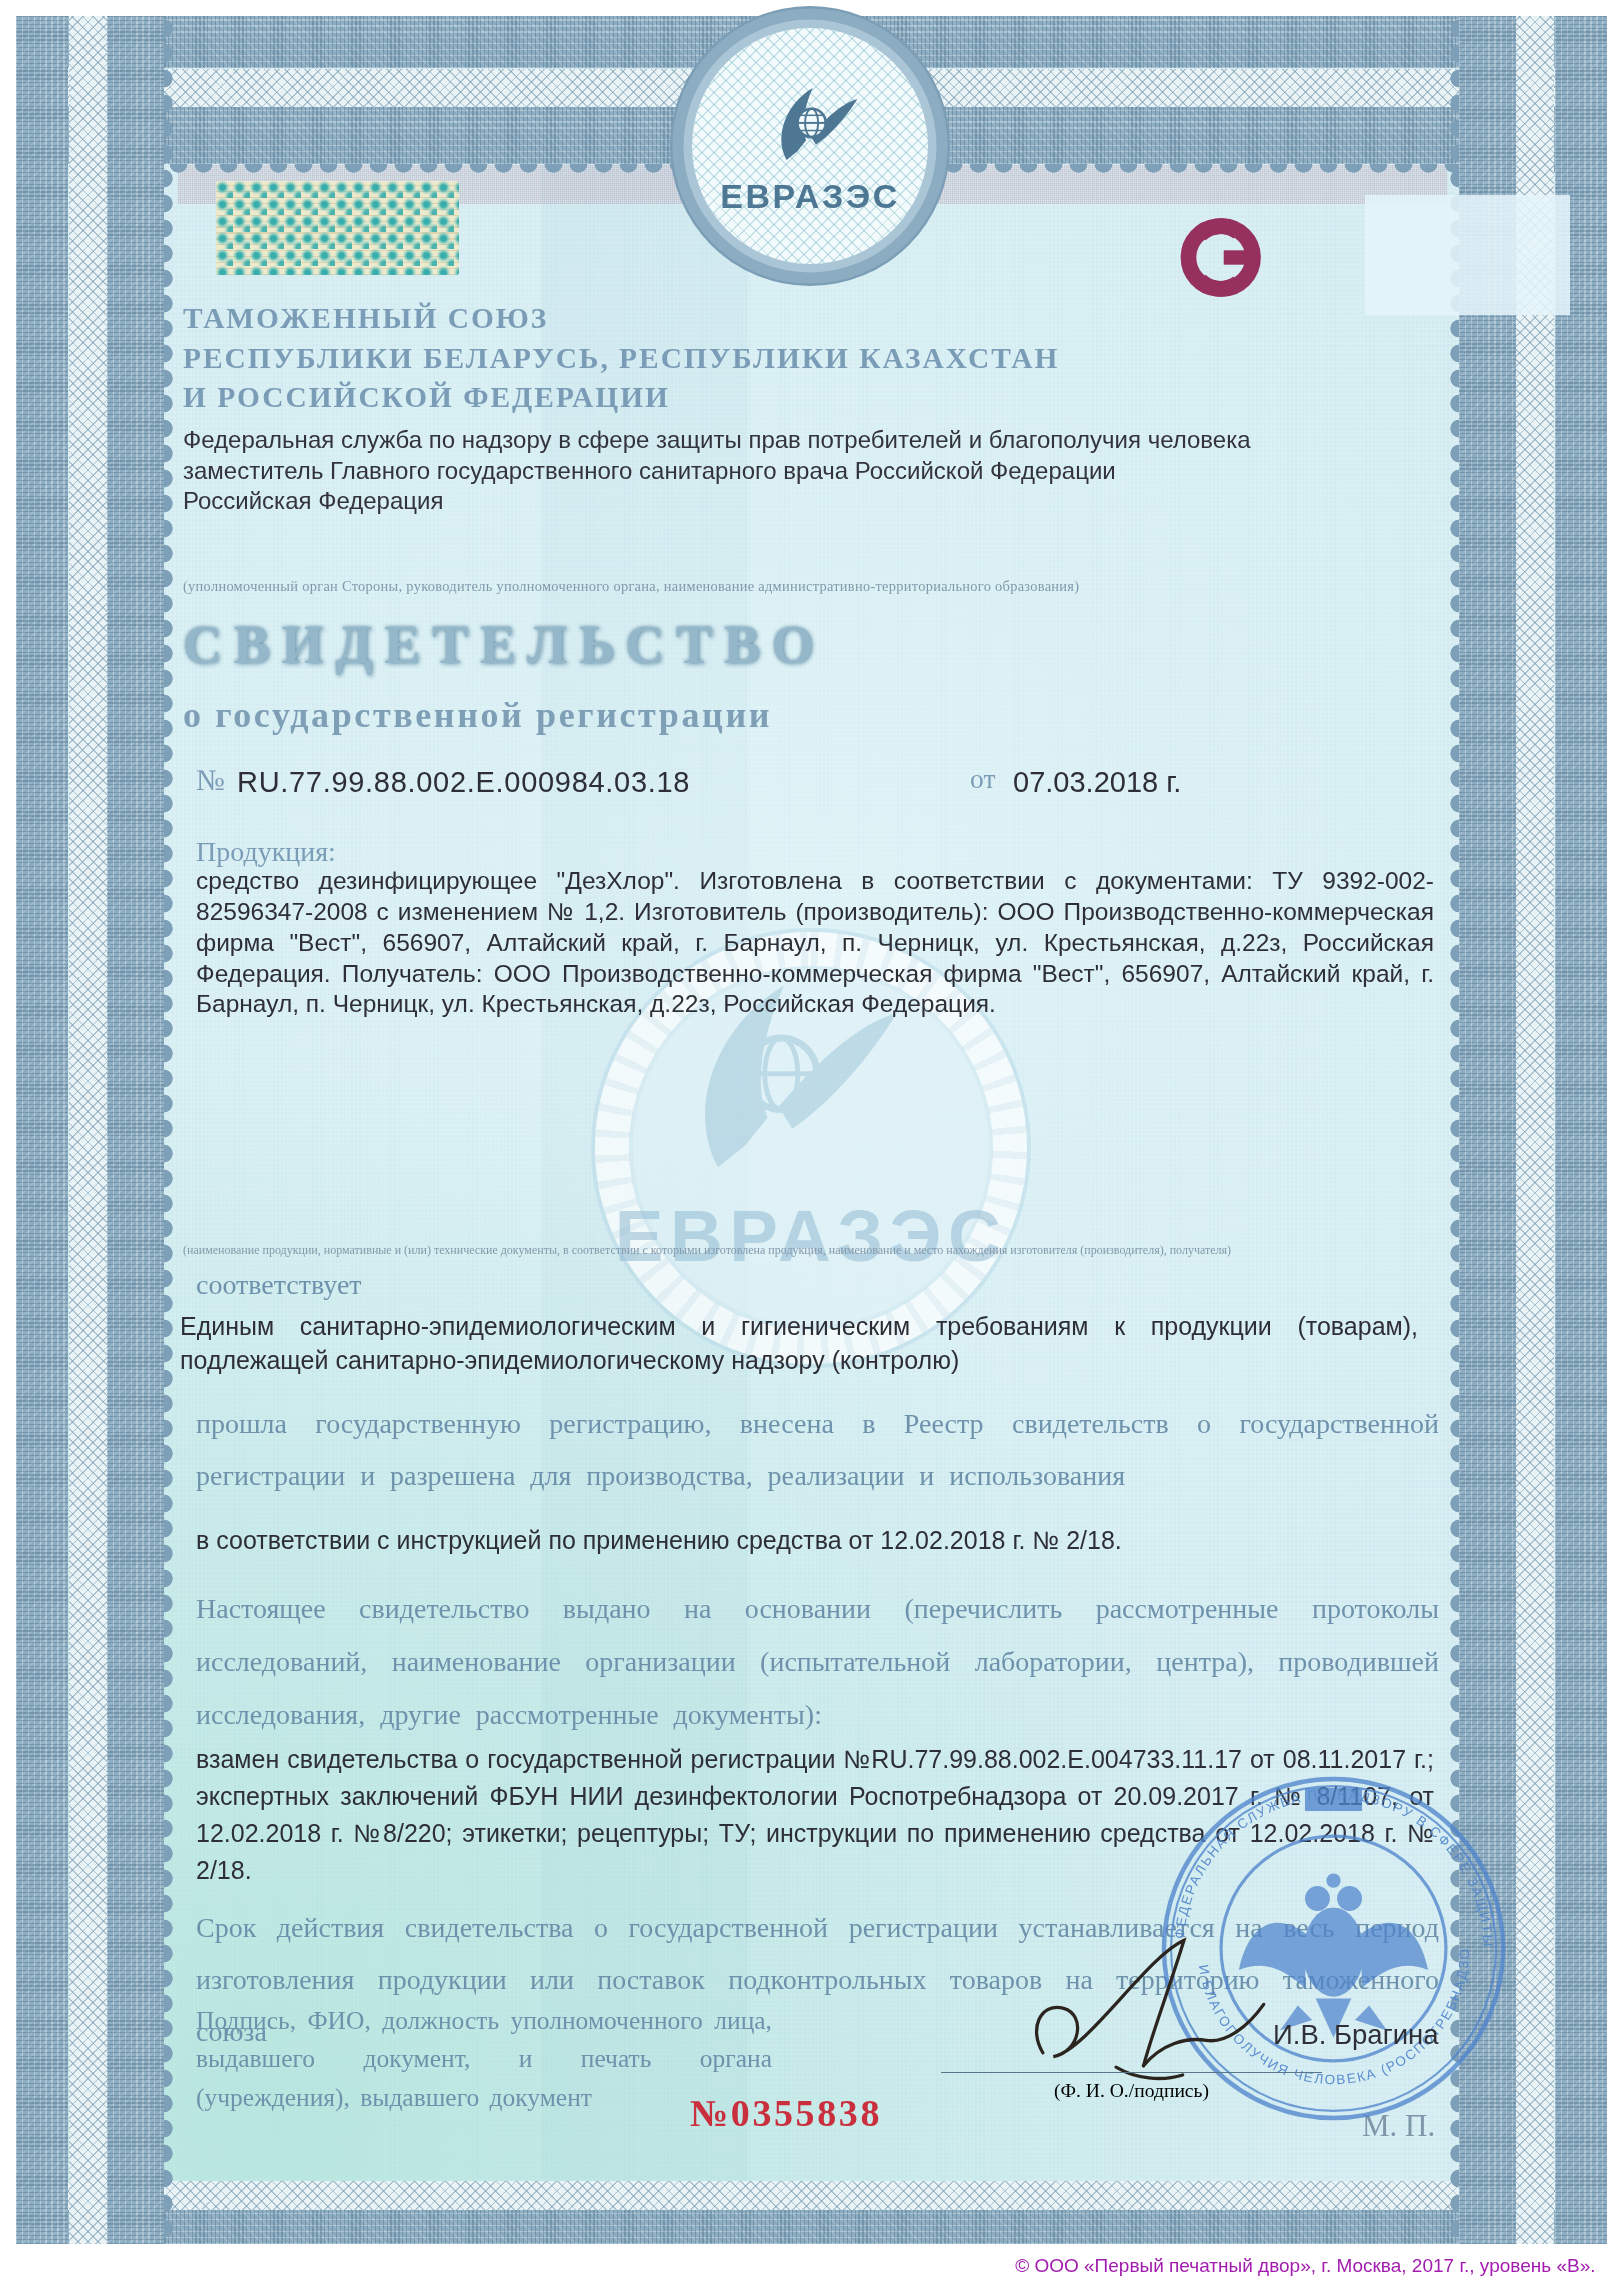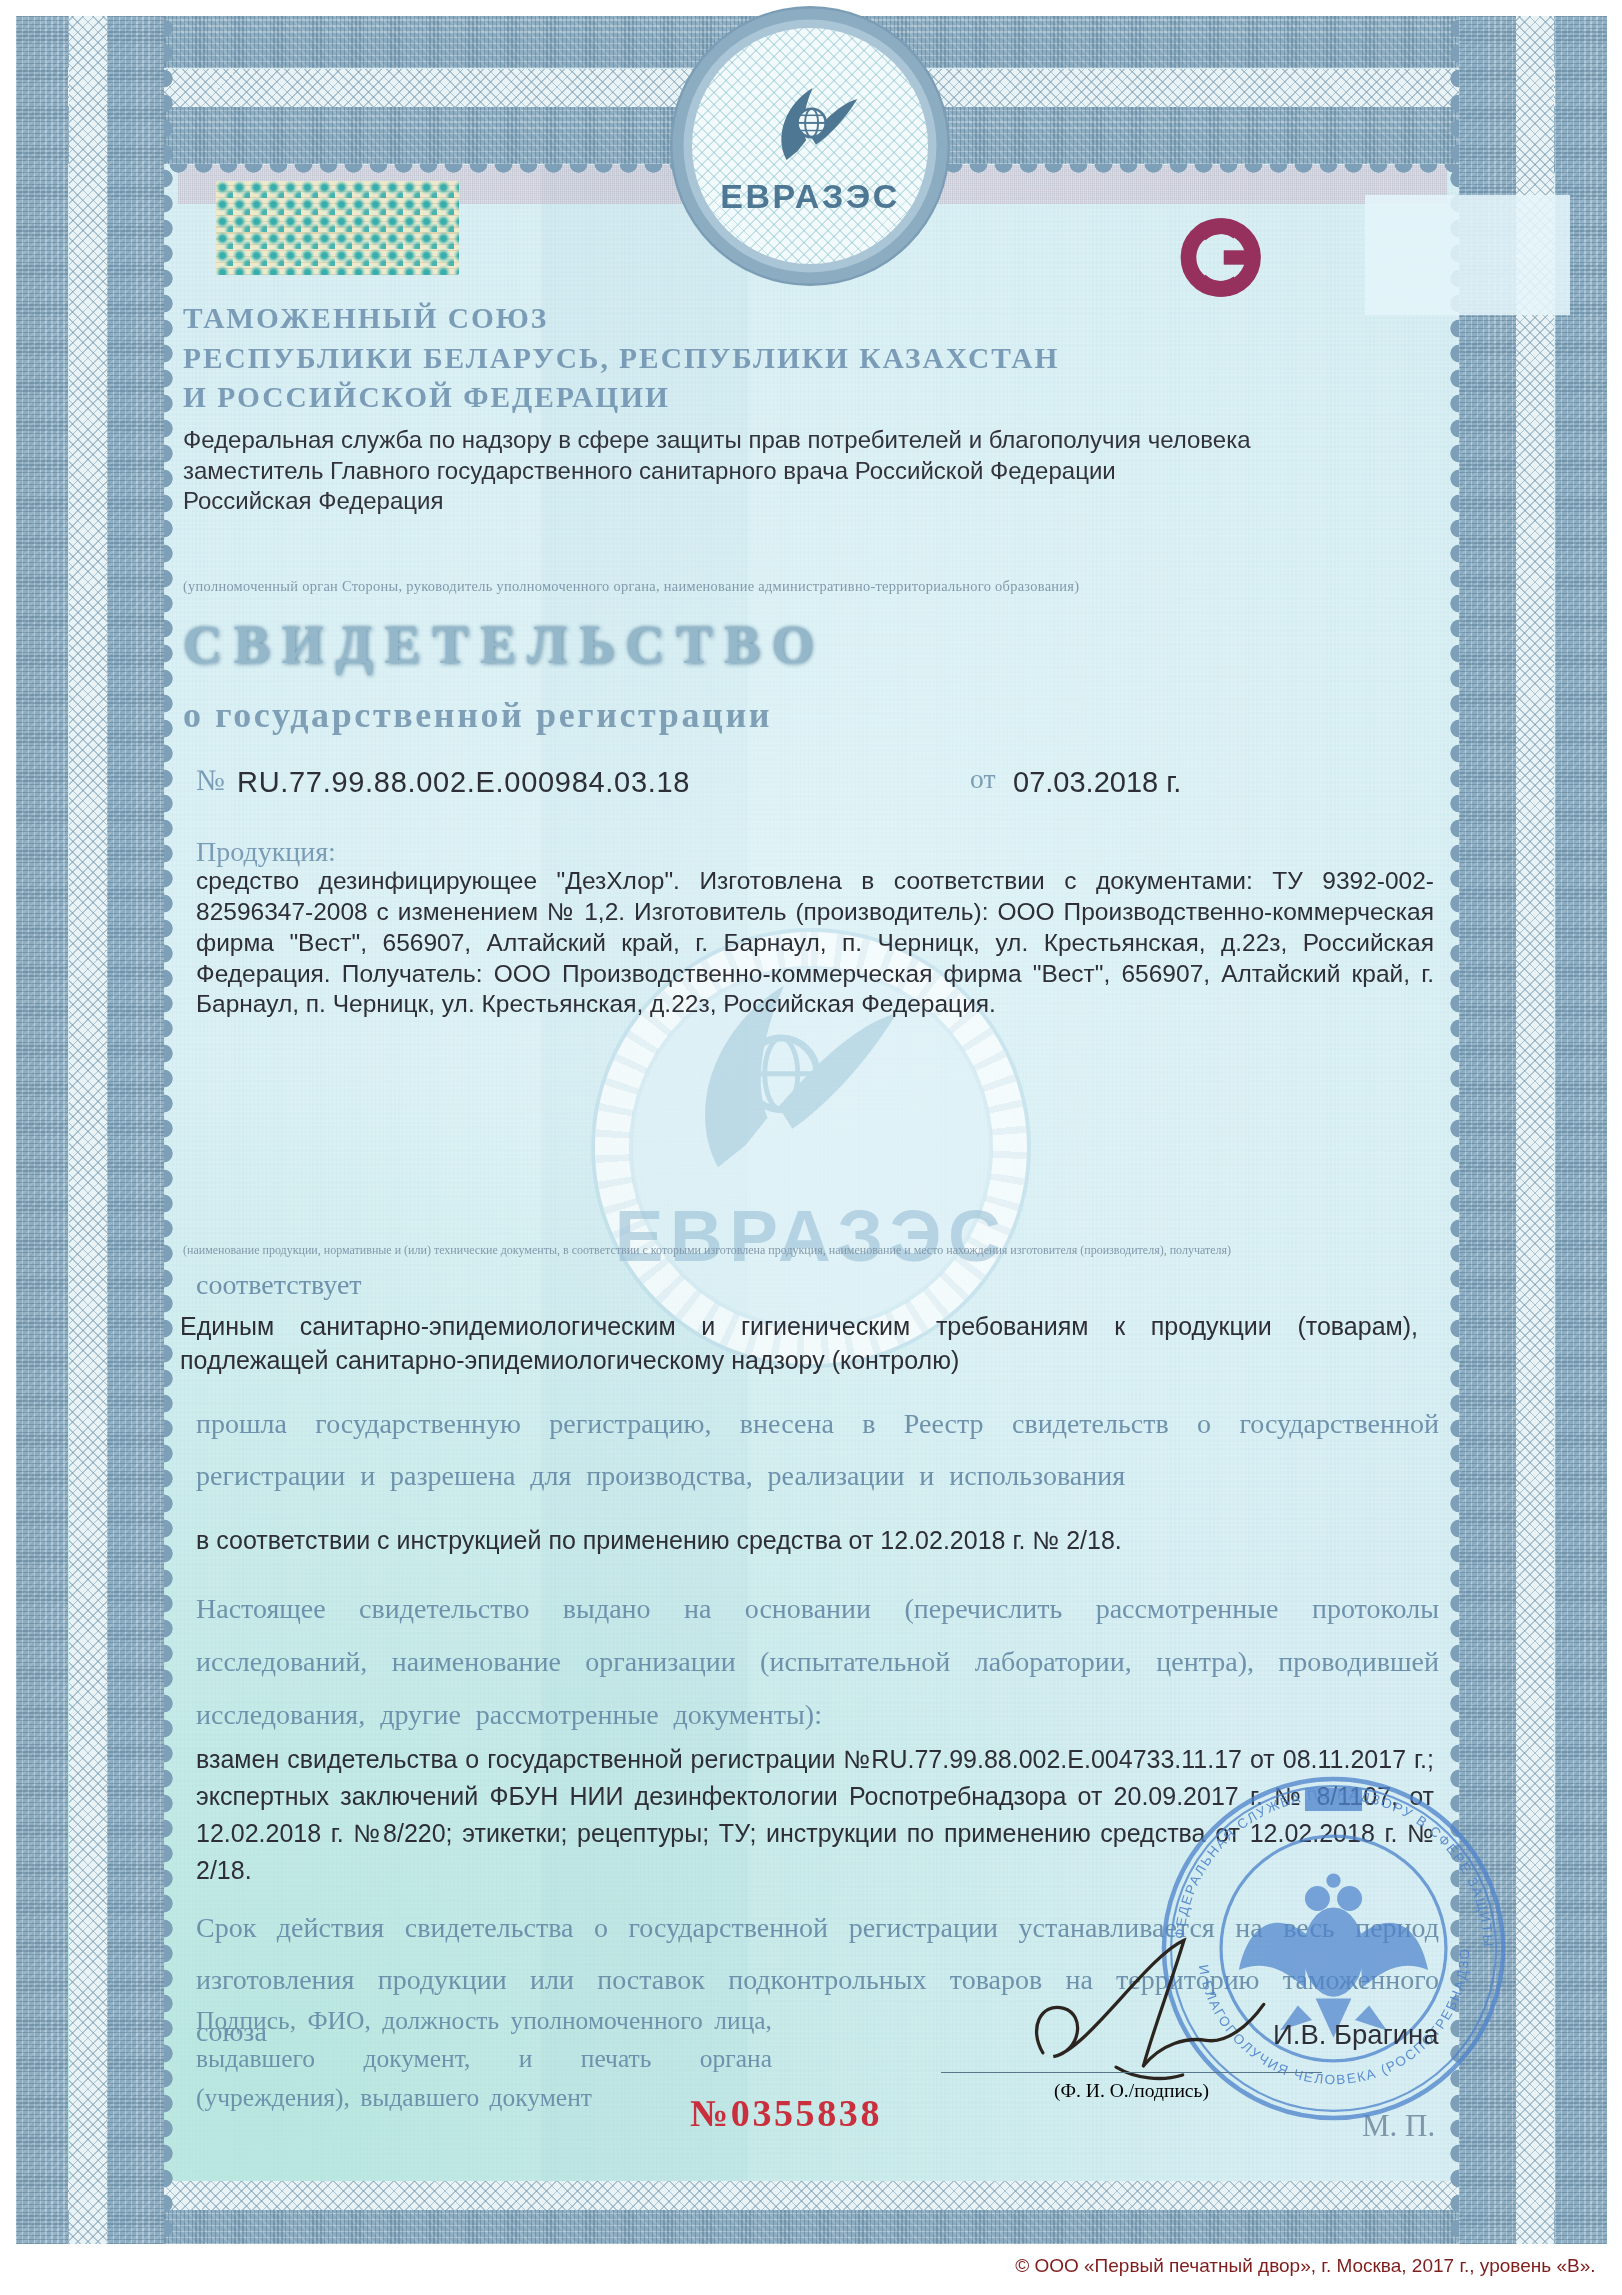--- a/index.html
+++ b/index.html
@@ -113,21 +113,21 @@
   .light-par{font-family:"Liberation Serif",serif; color:#6e92ac; font-size:28px;
     text-align:justify; word-spacing:7.9px; filter:blur(0.2px);}
   .dark-par{font-family:"Liberation Sans",sans-serif; color:#2e2e36; font-size:25px; text-align:justify;}
   
   .stamp{position:absolute; left:1155px; top:1770px; width:357px; height:357px; z-index:5; opacity:.9;}
   .signature{position:absolute; left:1018px; top:1927px; width:281px; height:177px; z-index:6;}
   .sig-line{position:absolute; left:941px; top:2072px; width:381px; border-top:1.3px solid #57768a; z-index:6;}
   .serial{position:absolute; left:690px; top:2091px; font-family:"Liberation Serif",serif;
     font-weight:bold; font-size:38px; letter-spacing:2.6px; color:#c92f3c; z-index:6;}
   .footer{position:absolute; right:27.5px; top:2255px; font-family:"Liberation Sans",sans-serif;
-    font-size:19px; color:#7f1d1d; z-index:4;margin-left:16px;}
+    font-size:19px; color:#a21caf; z-index:4;margin-left:16px;}
 </style>
 </head>
 <body>
 
 <div class="page">
 
   <div class="interior"></div>
 
   <div class="gband g-dark" style="left:16.4px; right:16.4px; top:16.4px;  height:52px;"></div>
   <div class="gband g-light" style="left:16.4px; right:16.4px; top:69px; height:38px;"></div>

